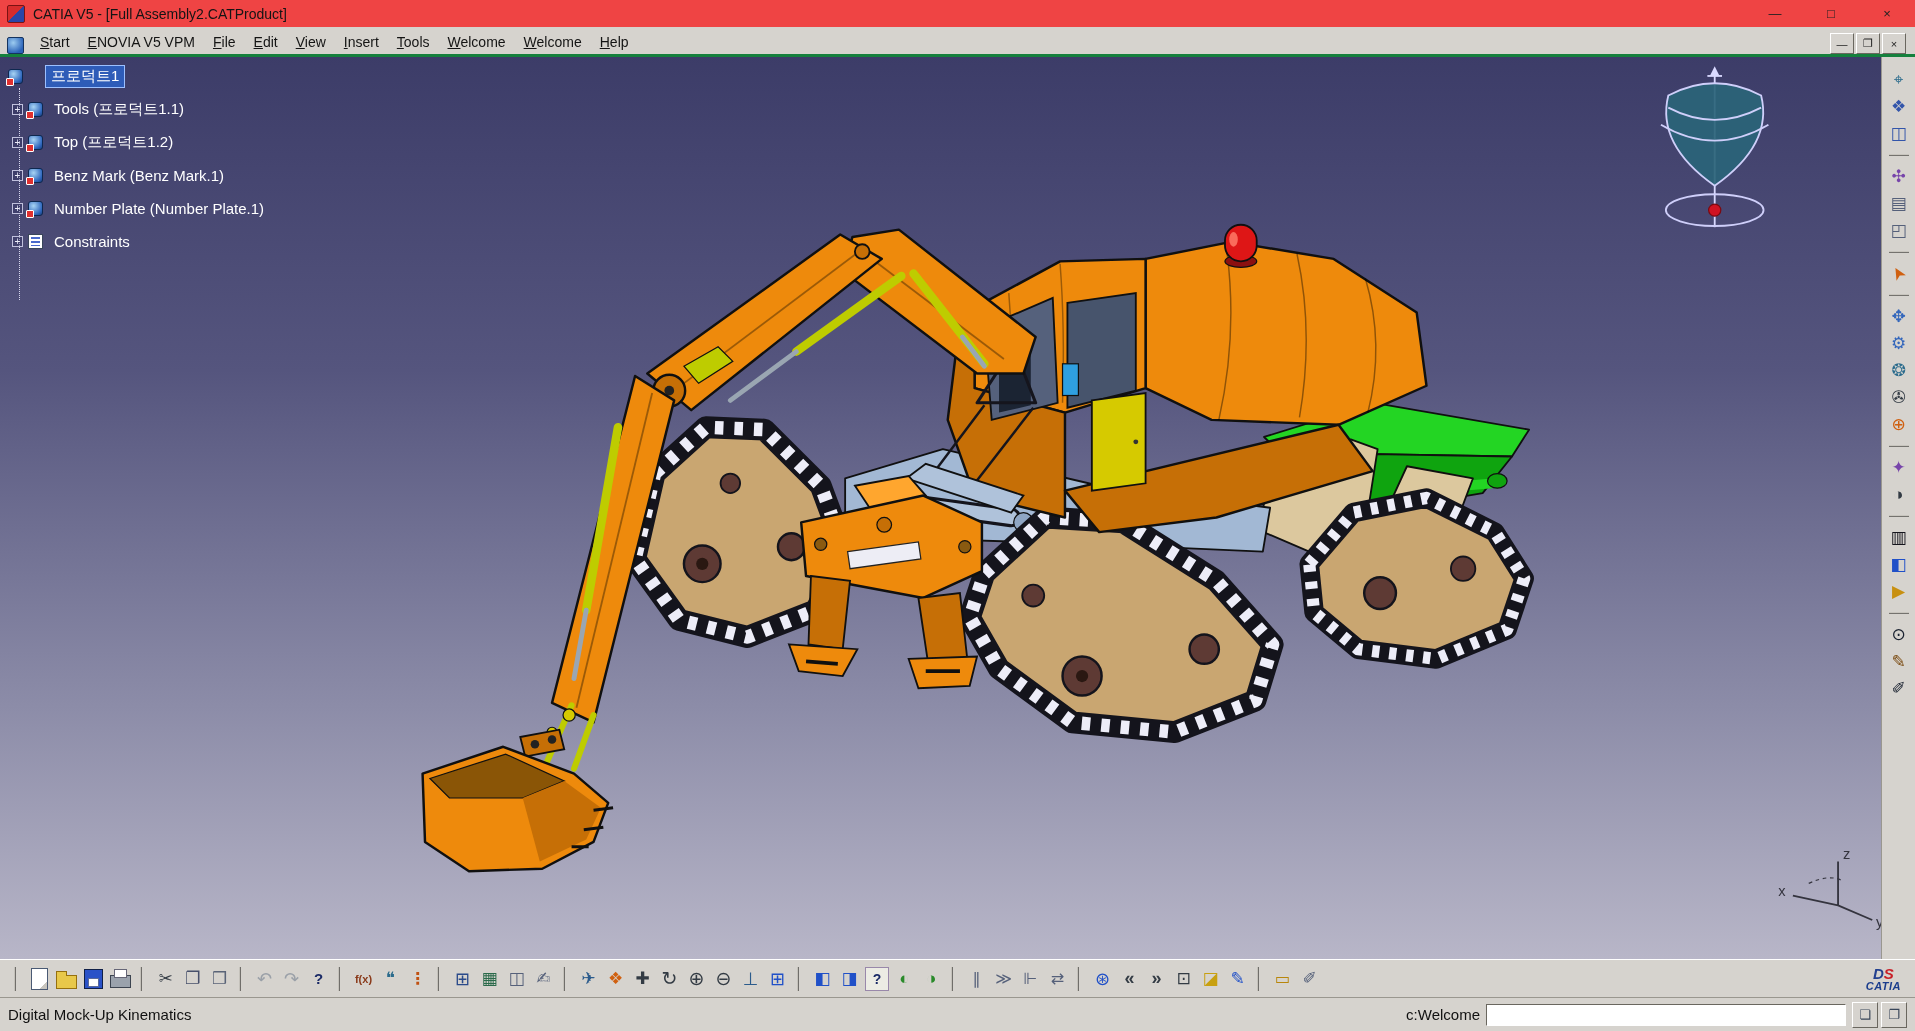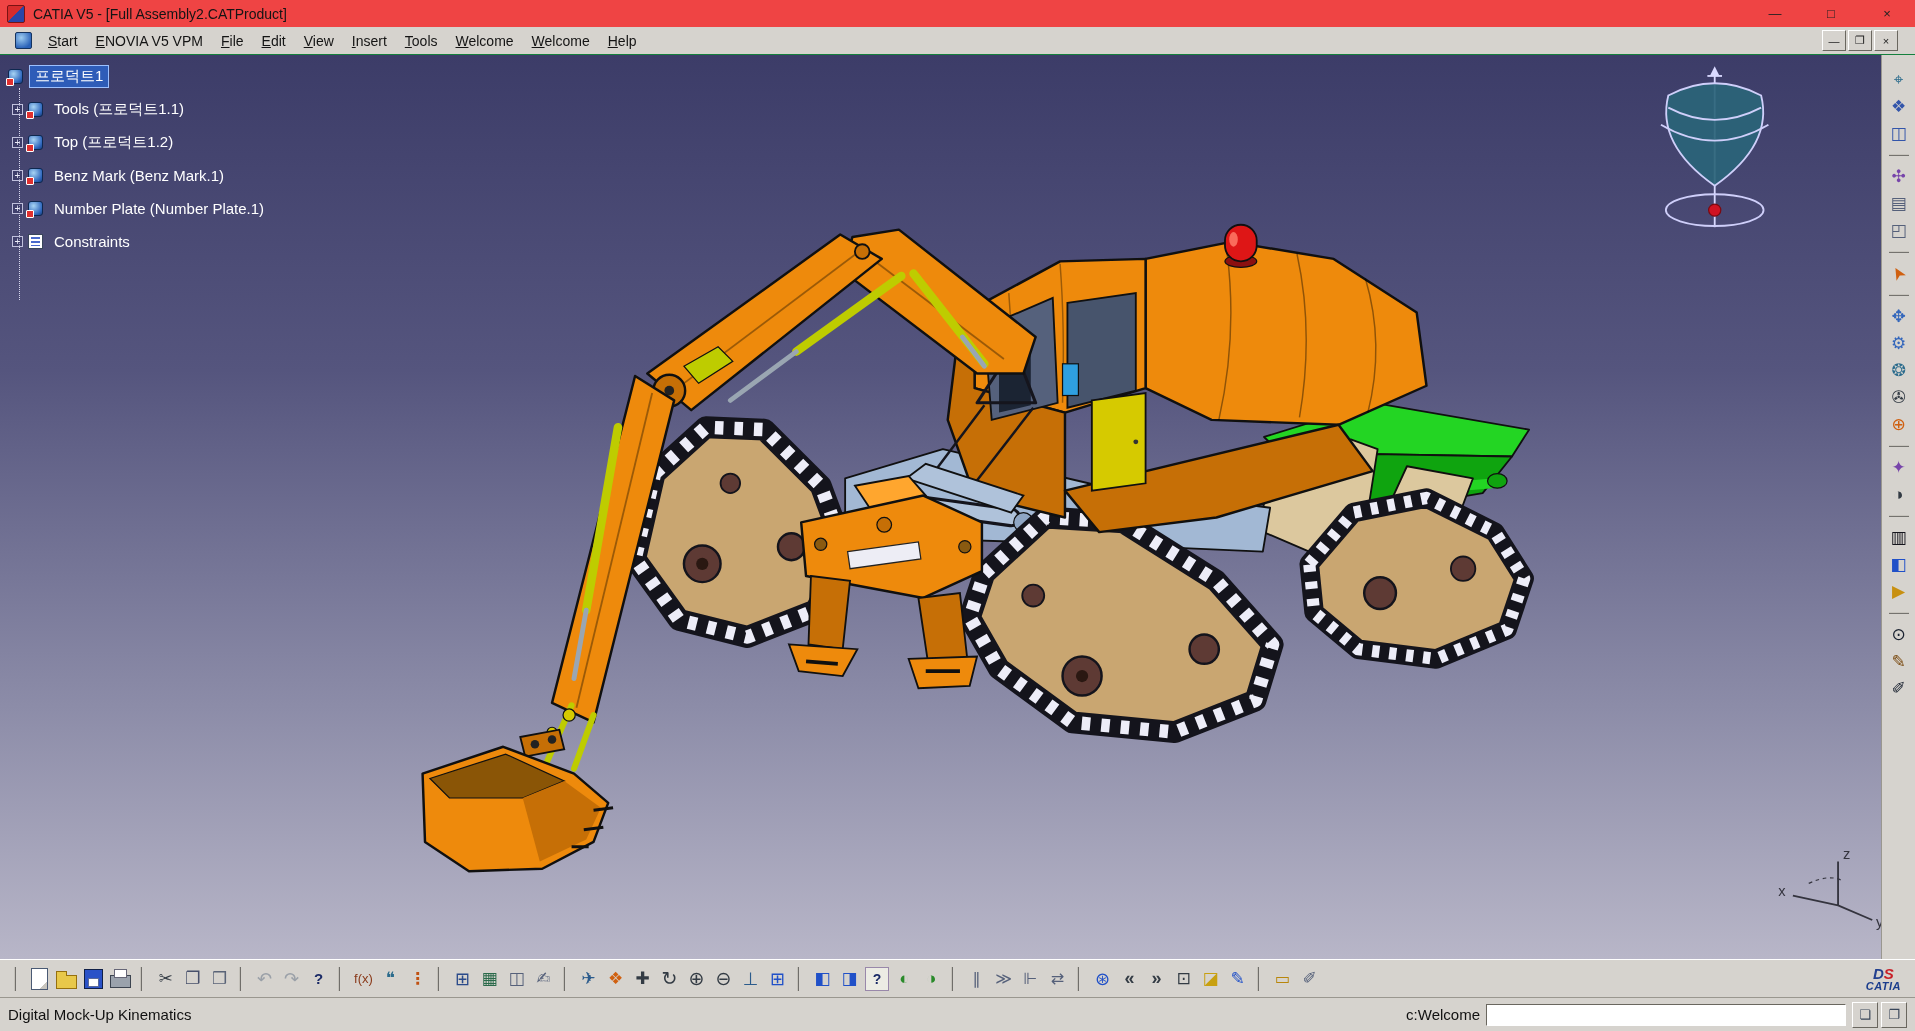--- a/index.html
+++ b/index.html
@@ -12,41 +12,41 @@
   .titlebar{position:absolute;top:0;left:0;right:0;height:27px;background:#ef4444;
     display:flex;align-items:center;border-bottom:1px solid #DCDCDC;z-index:10;}
   .app-icon{width:16px;height:16px;margin:0 8px 0 7px;flex:none;border-radius:2px;
     background:linear-gradient(135deg,#D62C2C 0 48%,#2A46A8 48% 100%);border:1px solid #7A1212;}
   .title-text{font-size:14px;color:#141414;}
   .win-controls{margin-left:auto;display:flex;height:100%;}
   .win-btn{width:56px;display:flex;align-items:center;justify-content:center;
     font-size:13px;color:#222;cursor:default;}
   
   .menubar{position:absolute;top:27px;left:0;right:0;height:27px;background:var(--c-toolbar-bg,#D6D3CE);
-    border-bottom:1px solid #15803d;display:flex;align-items:center;padding:0 12px;z-index:10;}
+    border-bottom:3px solid #15803d;display:flex;align-items:flex-end;padding:0 4px;z-index:10;}
   .menu-doc-icon{width:15px;height:15px;margin:0 7px 0 3px;flex:none;border-radius:2px;
     background:radial-gradient(circle at 35% 32%,#9CCBF0,#2A62B8 75%);border:1px solid #15335F;}
   .menu-items{display:flex;align-items:center;}
   .menu-item{padding:4px 9px;font-size:14px;color:#141414;white-space:nowrap;}
   .menu-item::first-letter{text-decoration:underline;}
   .mdi-controls{margin-left:auto;display:flex;gap:2px;padding-right:5px;}
   .mdi-btn{width:22px;height:19px;background:var(--c-toolbar-bg,#D6D3CE);
     border:1px solid;border-color:#FFF #6A675F #6A675F #FFF;
     font-size:11px;display:flex;align-items:center;justify-content:center;color:#222;}
   
   .viewport{position:absolute;top:54px;left:0;width:1915px;height:905px;
     background:linear-gradient(180deg,var(--c-viewport-top,#3C3C68) 0%,#55557E 35%,#8C8CA8 72%,var(--c-viewport-bottom,#B8B6C8) 100%);}
   svg.scene{position:absolute;inset:0;width:100%;height:100%;display:block;}
   
   .tree{position:absolute;left:6px;top:6px;z-index:3;}
   .tree::before{content:"";position:absolute;left:13px;top:28px;height:212px;border-left:1px dotted #D8D8EE;}
   .tree-row{display:flex;align-items:center;height:33px;position:relative;}
   .tree-row:not(.root){padding-left:4px;}
   .tree-row.bare{padding-left:16px;}
-  .tree-row.root{padding-left:2px;}
+  .tree-row.root{padding-left:2px;gap:16px;}
   .tree-plus{width:11px;height:11px;flex:none;border:1px solid #C0C0DC;color:#ECECFA;
     font-size:10px;line-height:9px;text-align:center;margin:0 5px 0 2px;
     background:rgba(50,50,95,.35);box-sizing:border-box;}
   .tree-ico{width:15px;height:15px;margin-right:6px;position:relative;flex:none;box-sizing:border-box;}
   .ico-product,.ico-part{background:radial-gradient(circle at 35% 30%,#A8D4F4,#2E66BC 70%,#1A3C78);
     border:1px solid #0E2850;border-radius:3px;}
   .ico-product::after,.ico-part::after{content:"";position:absolute;left:-3px;bottom:-3px;width:6px;height:6px;
     background:#E03030;border:1px solid #FFF;border-radius:1px;}
   .ico-constraints{background:#FFF;border:1px solid #39465A;}
   .ico-constraints::after{content:"";position:absolute;left:2px;right:2px;top:2px;bottom:2px;
@@ -352,21 +352,21 @@
       <span class="tb-icon shape-printer" title="print-icon"></span>
       <span class="tb-sep"></span>
       <span class="tb-icon" title="cut-icon" style="color: rgb(51, 59, 68);">✂</span>
       <span class="tb-icon" title="copy-icon" style="color: rgb(71, 80, 107);">❐</span>
       <span class="tb-icon" title="paste-icon" style="color: rgb(90, 100, 120);">❒</span>
       <span class="tb-sep"></span>
       <span class="tb-icon" title="undo-icon" style="color: rgb(154, 160, 168); font-size: 18px;">↶</span>
       <span class="tb-icon" title="redo-icon" style="color: rgb(154, 160, 168); font-size: 18px;">↷</span>
       <span class="tb-icon" title="whats-this-icon" style="color: rgb(26, 42, 102); font-size: 15px; font-weight: 700;">?</span>
       <span class="tb-sep"></span>
-      <span class="tb-icon" title="formula-fx-icon" style="color: rgb(138, 58, 26); font-size: 13px; font-weight: 400;">f(x)</span>
+      <span class="tb-icon" title="formula-fx-icon" style="color: rgb(138, 58, 26); font-size: 11px; font-weight: 700;">f(x)</span>
       <span class="tb-icon" title="comment-icon" style="color: rgb(43, 107, 140);">❝</span>
       <span class="tb-icon" title="knowledge-icon" style="color: rgb(192, 80, 16); font-size: 16px; font-weight: 700;">⋮</span>
       <span class="tb-sep"></span>
       <span class="tb-icon" title="spreadsheet-icon" style="color: rgb(42, 74, 138); font-size: 18px;">⊞</span>
       <span class="tb-icon" title="design-table-icon" style="color: rgb(42, 106, 74);">▦</span>
       <span class="tb-icon" title="catalog-icon" style="color: rgb(85, 96, 122);">◫</span>
       <span class="tb-icon" title="options-icon" style="color: rgb(85, 96, 122);">✍</span>
       <span class="tb-sep"></span>
       <span class="tb-icon" title="fly-mode-icon" style="color: rgb(43, 91, 140);">✈</span>
       <span class="tb-icon" title="fit-all-icon" style="color: rgb(208, 96, 16);">❖</span>

